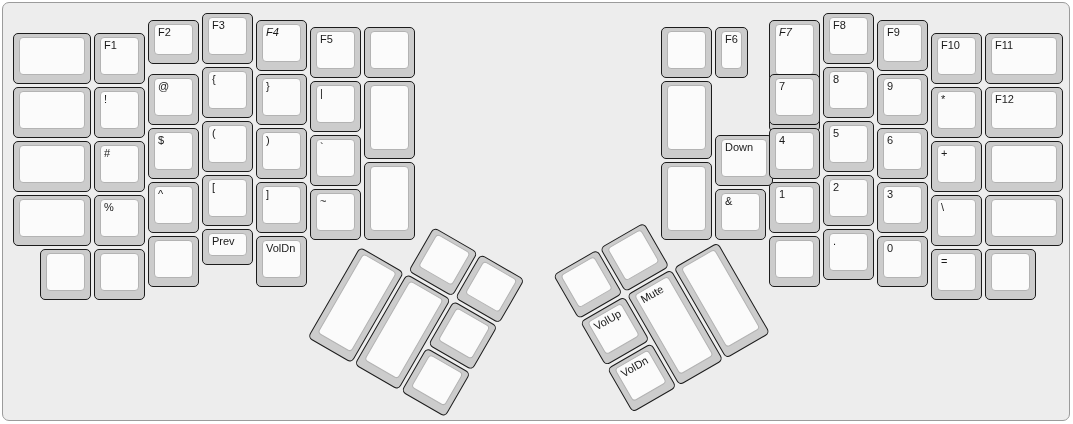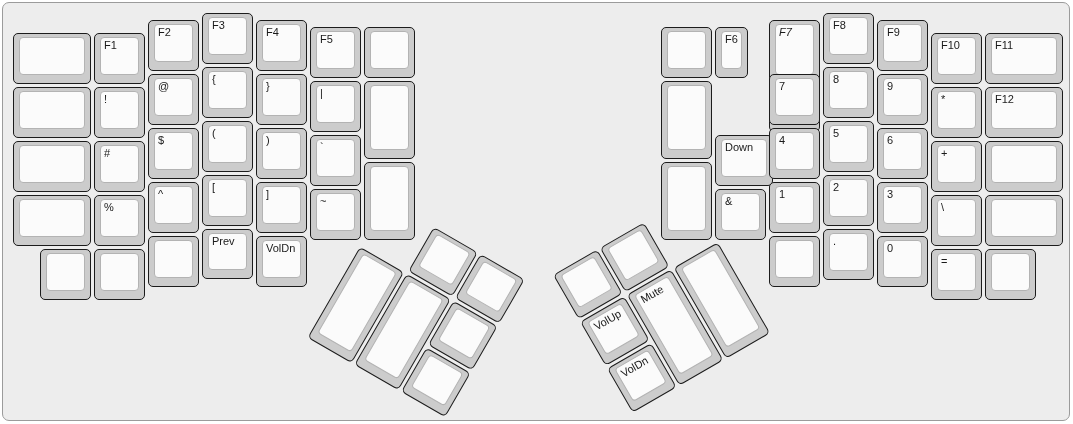--- a/index.html
+++ b/index.html
@@ -86,21 +86,21 @@
       <div class="key" style="left: 81px; top: 128.25px; width: 51px; height: 51px;">
         <div class="keytop">
           <span class="keylabel">#</span>
         </div>
       </div>
       <div class="key" style="left: 81px; top: 182.25px; width: 51px; height: 51px;">
         <div class="keytop">
           <span class="keylabel">%</span>
         </div>
       </div>
-      <div class="key" style="left: 135px; top: 6.75px; width: 51px; height: 51px;">
+      <div class="key" style="left: 135px; top: 6.75px; width: 51px; height: 44px;">
         <div class="keytop">
           <span class="keylabel">F2</span>
         </div>
       </div>
       <div class="key" style="left: 135px; top: 60.75px; width: 51px; height: 51px;">
         <div class="keytop">
           <span class="keylabel">@</span>
         </div>
       </div>
       <div class="key" style="left: 135px; top: 114.75px; width: 51px; height: 51px;">
@@ -126,21 +126,21 @@
       <div class="key" style="left: 189px; top: 108px; width: 51px; height: 51px;">
         <div class="keytop">
           <span class="keylabel">(</span>
         </div>
       </div>
       <div class="key" style="left: 189px; top: 162px; width: 51px; height: 51px;">
         <div class="keytop">
           <span class="keylabel">[</span>
         </div>
       </div>
-      <div class="key" style="left: 243px; top: 6.75px; width: 51px; height: 51px;">
+      <div class="key" style="left: 243px; top: 6.75px; width: 51px; height: 51px; font-style: italic;">
         <div class="keytop">
           <span class="keylabel">F4</span>
         </div>
       </div>
       <div class="key" style="left: 243px; top: 60.75px; width: 51px; height: 51px;">
         <div class="keytop">
           <span class="keylabel">}</span>
         </div>
       </div>
       <div class="key" style="left: 243px; top: 114.75px; width: 51px; height: 51px;">
@@ -196,21 +196,21 @@
       <div class="key" style="left: 81px; top: 236.25px; width: 51px; height: 51px;">
         <div class="keytop">
           <span class="keylabel"></span>
         </div>
       </div>
       <div class="key" style="left: 135px; top: 222.75px; width: 51px; height: 51px;">
         <div class="keytop">
           <span class="keylabel"></span>
         </div>
       </div>
-      <div class="key" style="left: 189px; top: 216px; width: 51px; height: 50px; padding-left: 27px;">
+      <div class="key" style="left: 189px; top: 216px; width: 51px; height: 36px; padding-left: 27px;">
         <div class="keytop">
           <span class="keylabel">Prev</span>
         </div>
       </div>
       <div class="key" style="left: 243px; top: 222.75px; width: 51px; height: 51px;">
         <div class="keytop">
           <span class="keylabel">VolDn</span>
         </div>
       </div>
     </div>

